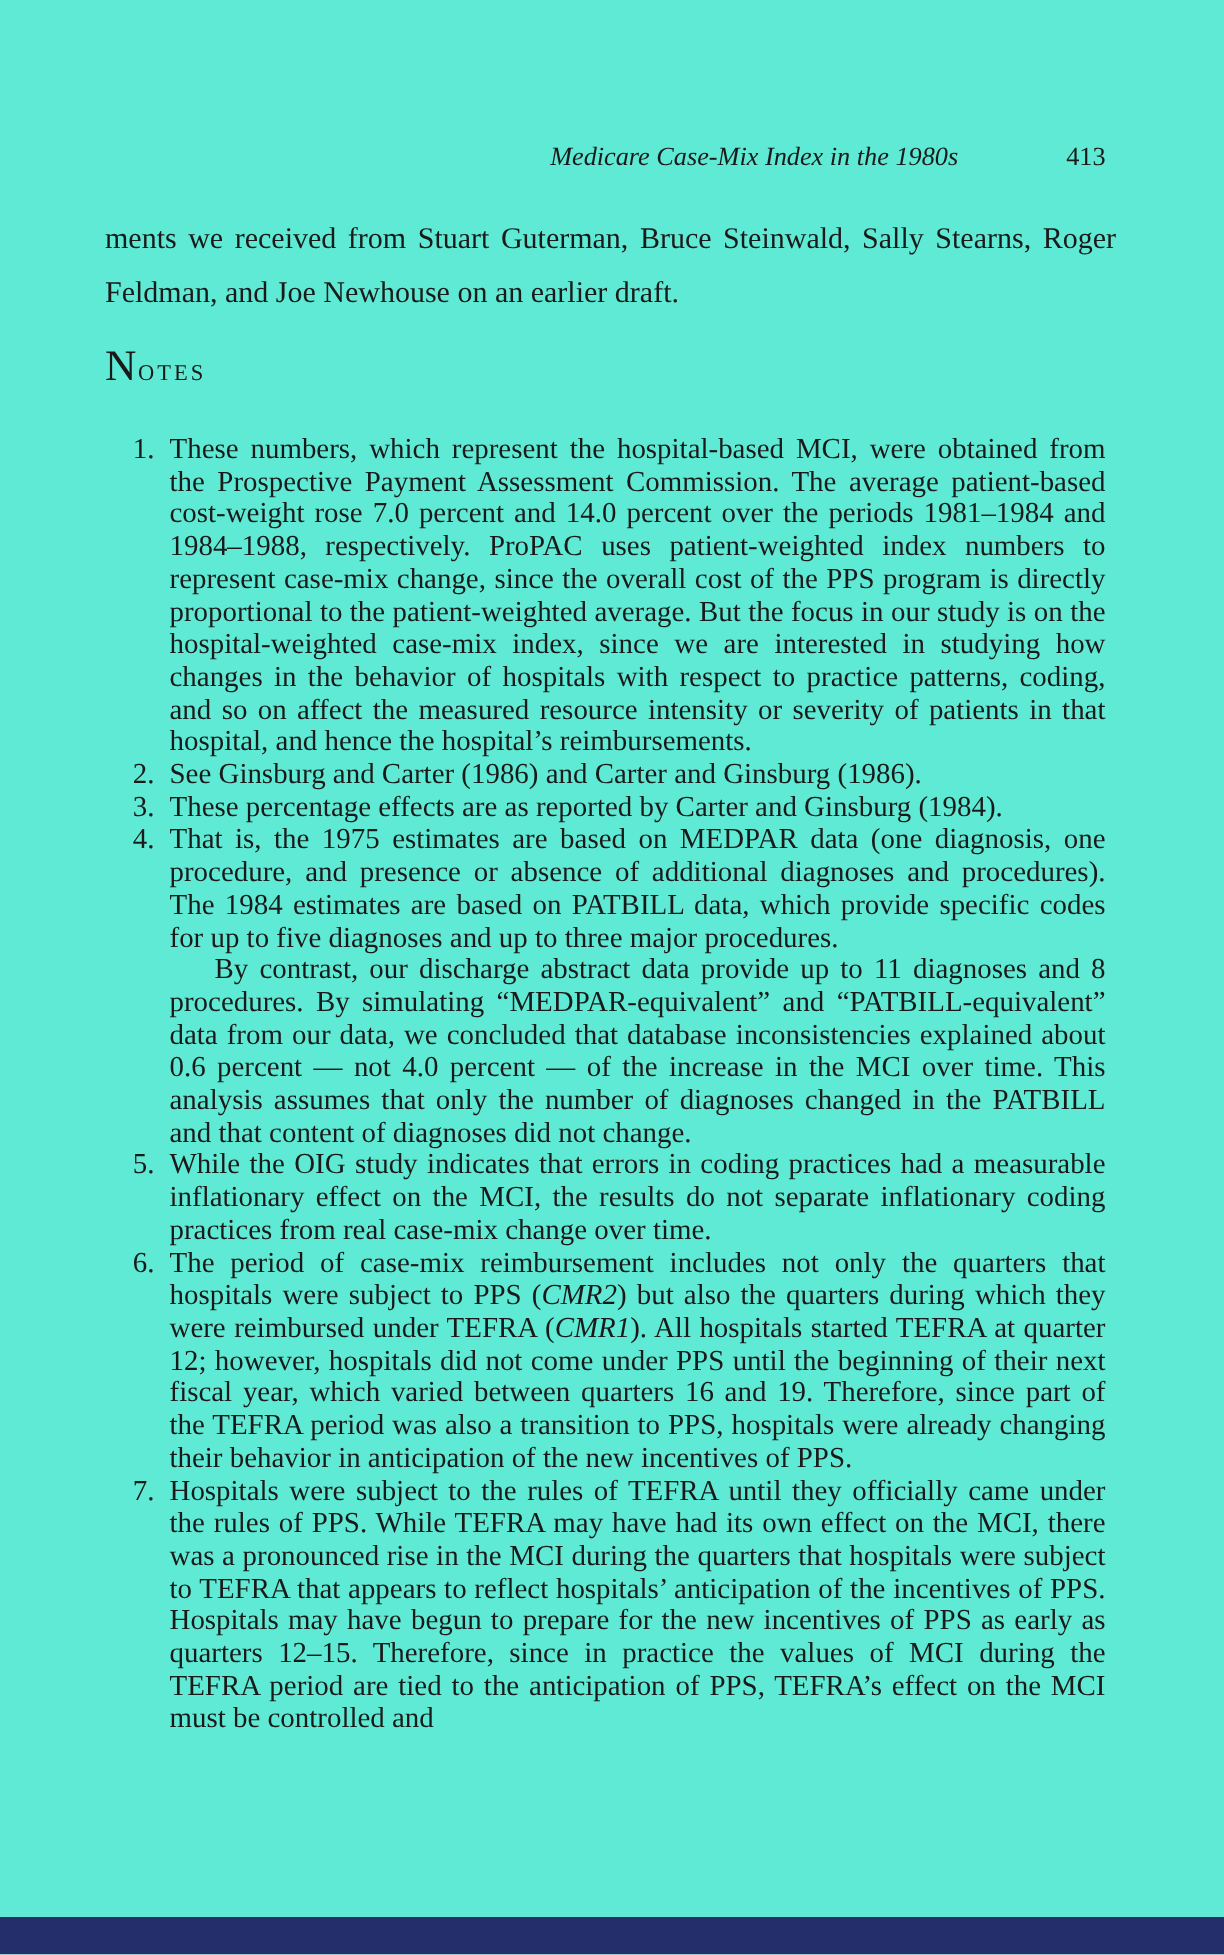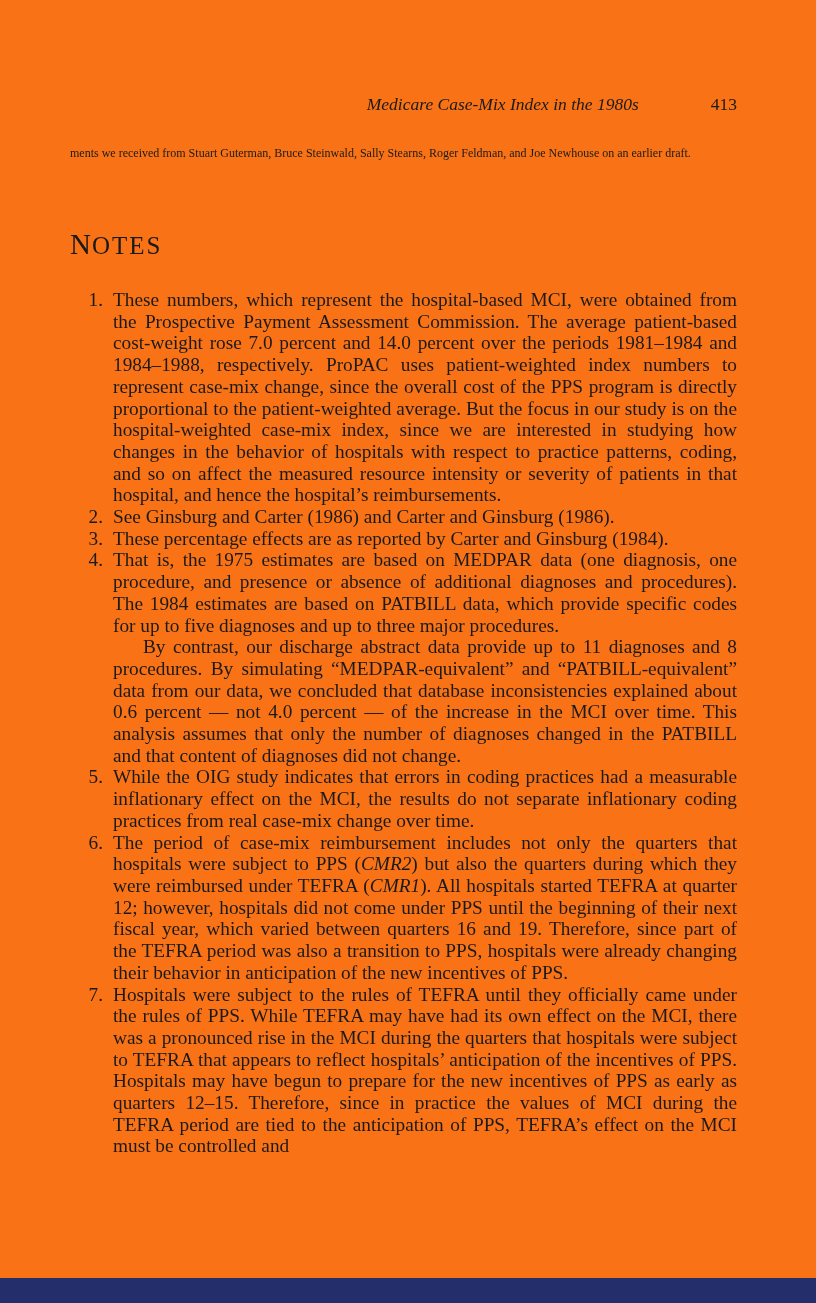--- a/index.html
+++ b/index.html
@@ -5,21 +5,21 @@
   html, body {
     margin: 0;
     padding: 0;
     background: #e8e8e4;
   }
   .page {
     position: relative;
     width: 816px;
     height: 1303px;
     margin: 0 auto;
-    background: #f97316;
+    background: #5eead4;
     font-family: "Liberation Serif", "DejaVu Serif", serif;
     color: #1a1a1a;
     overflow: hidden;
   }
   .running-header {
     position: absolute;
     top: 94px;
     left: 70px;
     right: 79px;
     display: flex;
@@ -29,32 +29,32 @@
     white-space: nowrap;
   }
   .running-title { font-style: italic; }
   .page-number { margin-left: 72px; text-align: right; }
 
   .intro {
     position: absolute;
     top: 141px;
     left: 70px;
     right: 72px;
-    font-size: 12px;
-    line-height: 24px;
+    font-size: 20px;
+    line-height: 36px;
     text-align: justify;
     margin: 0;
   }
 
   .notes-heading {
     position: absolute;
     top: 228px;
     left: 70px;
     margin: 0;
-    font-size: 25px;
+    font-size: 15px;
     font-weight: 400;
     letter-spacing: 2px;
   }
   .notes-heading::first-letter { font-size: 29px; letter-spacing: 1px; }
 
   .notes-list {
     position: absolute;
     top: 289px;
     left: 70px;
     right: 79px;

